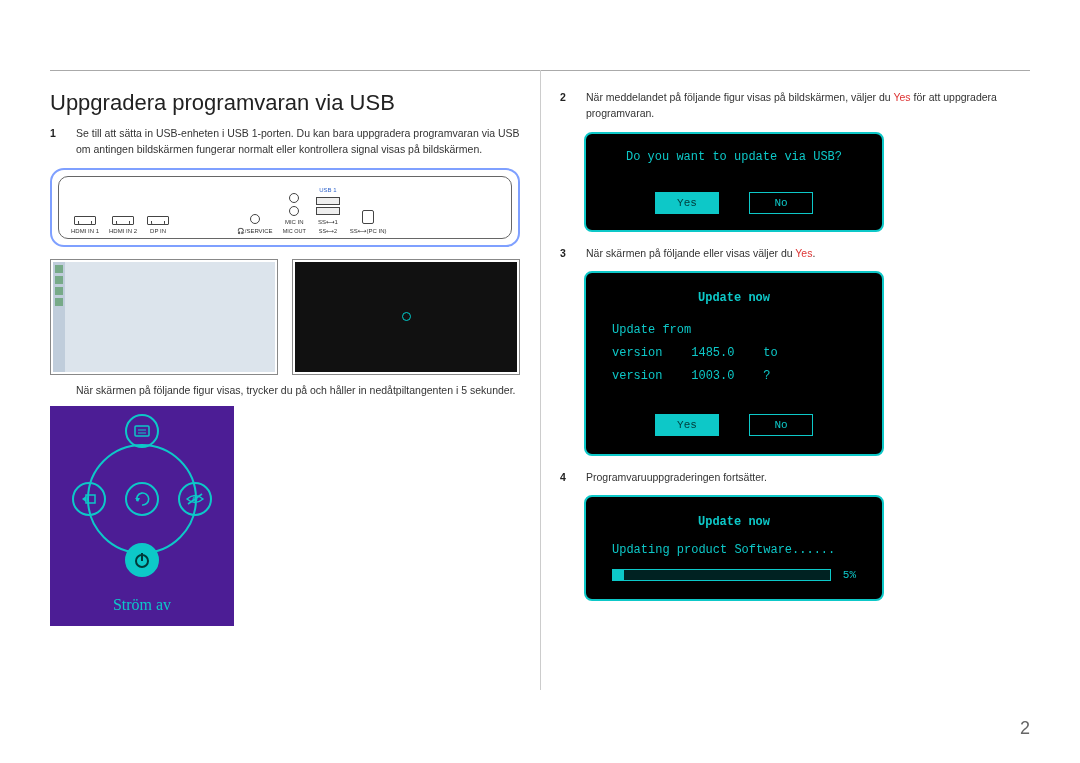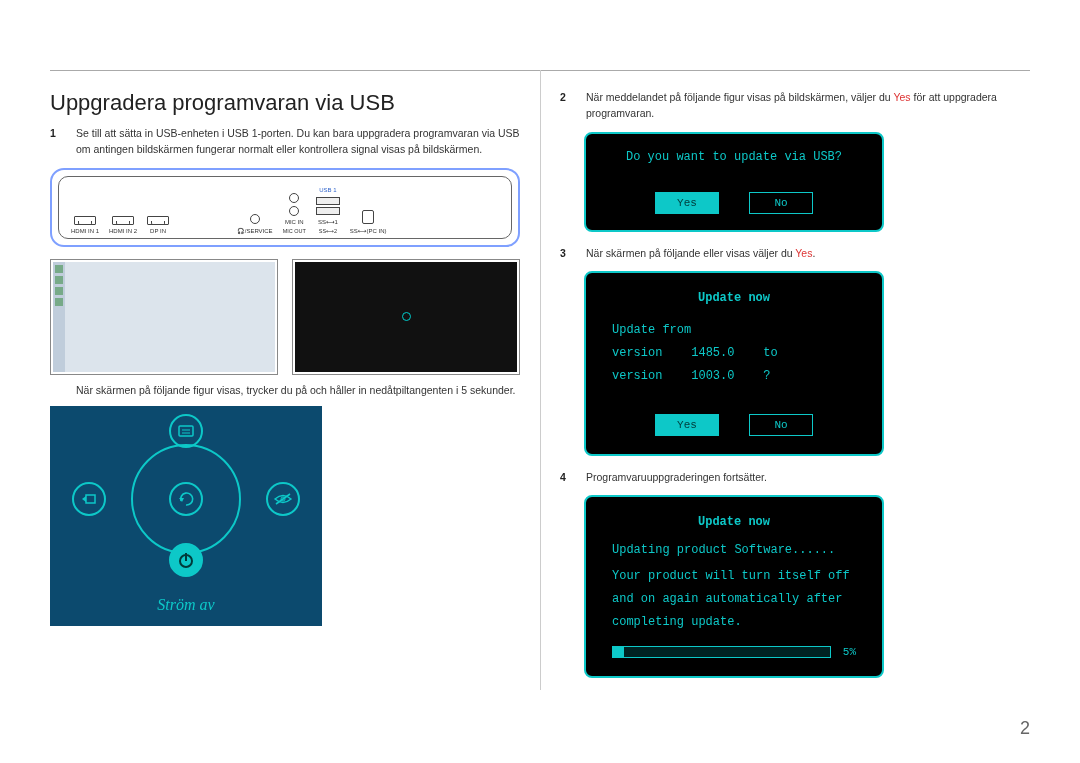--- a/index.html
+++ b/index.html
@@ -85,21 +85,21 @@
   .screen-frame{flex:1;border:1px solid #888;padding:2px;background:#fff;}
   .screen-a{background:#dce4ec;height:110px;position:relative;}
   .screen-a .taskbar{position:absolute;left:0;top:0;bottom:0;width:12px;background:#c0cddb;display:flex;flex-direction:column;gap:3px;padding:3px 2px;}
   .screen-a .taskbar span{height:8px;background:#7a8;}
   .screen-b{background:#111;height:110px;display:flex;align-items:center;justify-content:center;position:relative;}
   .screen-b .dot{width:9px;height:9px;border:1px solid #0cc;border-radius:50%;}
 
   .subtext{font-size:10.5px;line-height:1.5;margin:4px 0 8px 0;padding-left:26px;}
 
   
-  .jog-panel{width:272px;height:220px;background:#0c4a6e;position:relative;margin-left:0;font-style:italic;}
+  .jog-panel{width:184px;height:220px;background:#4c1d95;position:relative;margin-left:0;}
   .jog-panel .ring{position:absolute;left:50%;top:42%;transform:translate(-50%,-50%);width:110px;height:110px;border:2px solid #0dc8c8;border-radius:50%;}
   .jog-panel .btn{position:absolute;width:34px;height:34px;border:2px solid #0dc8c8;border-radius:50%;display:flex;align-items:center;justify-content:center;color:#0dc8c8;font-size:16px;}
   .jog-panel .btn.top{left:50%;top:8px;transform:translateX(-50%);}
   .jog-panel .btn.left{left:22px;top:42%;transform:translateY(-50%);}
   .jog-panel .btn.right{right:22px;top:42%;transform:translateY(-50%);}
   .jog-panel .btn.center{left:50%;top:42%;transform:translate(-50%,-50%);}
   .jog-panel .btn.bottom{left:50%;top:62%;transform:translateX(-50%);background:#0dc8c8;color:#000;}
   .jog-panel .strom{position:absolute;bottom:12px;width:100%;text-align:center;color:#0dc8c8;font-size:16px;font-family:Georgia,serif;}
 
   
@@ -270,21 +270,20 @@
     </div>
 
     <div class="step">
       <div class="step-num">4</div>
       <div class="step-text">Programvaruuppgraderingen fortsätter.</div>
     </div>
 
     <div class="dialog">
       <div class="title">Update now</div>
       <div style="margin-bottom:8px;">Updating product Software......</div>
-      <div style="line-height:1.9;">Your product will turn itself off and on again automatically after completing update.</div>
       <div class="progress-wrap">
         <div class="progress">
             <div class="bar" id="progress-bar-fill" style="width: 5%;"></div>
           </div>
         <div class="pct">5%</div>
       </div>
     </div>
 
   </div>
 </div>

